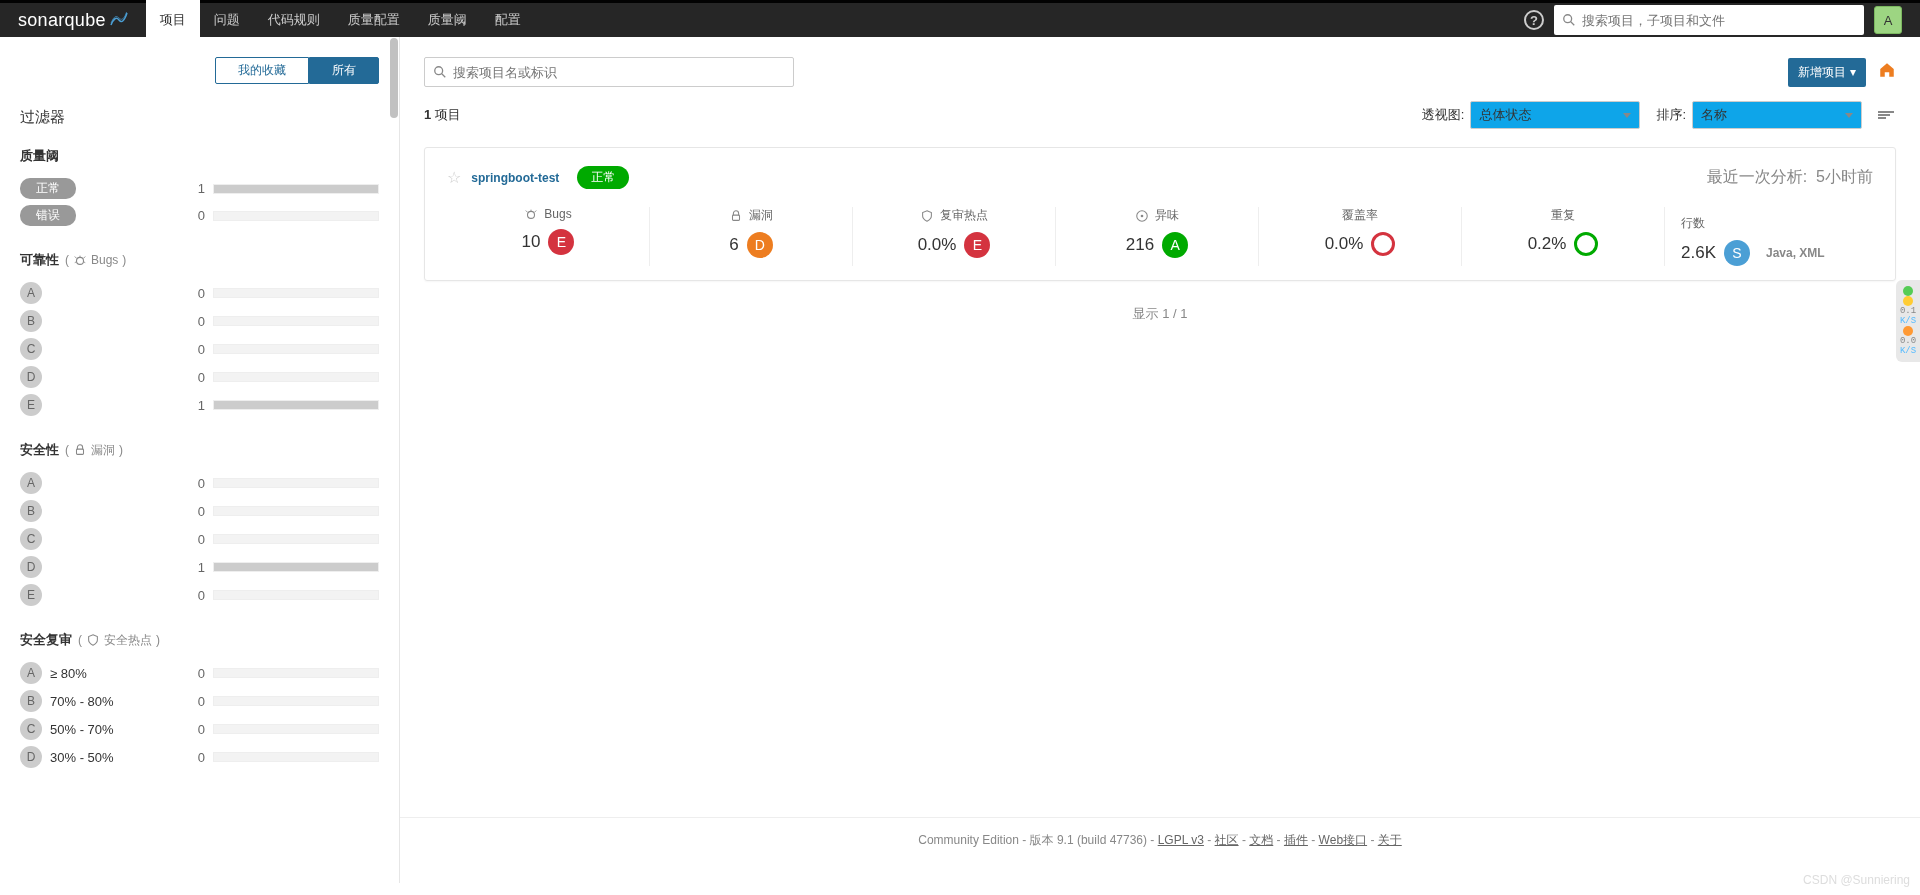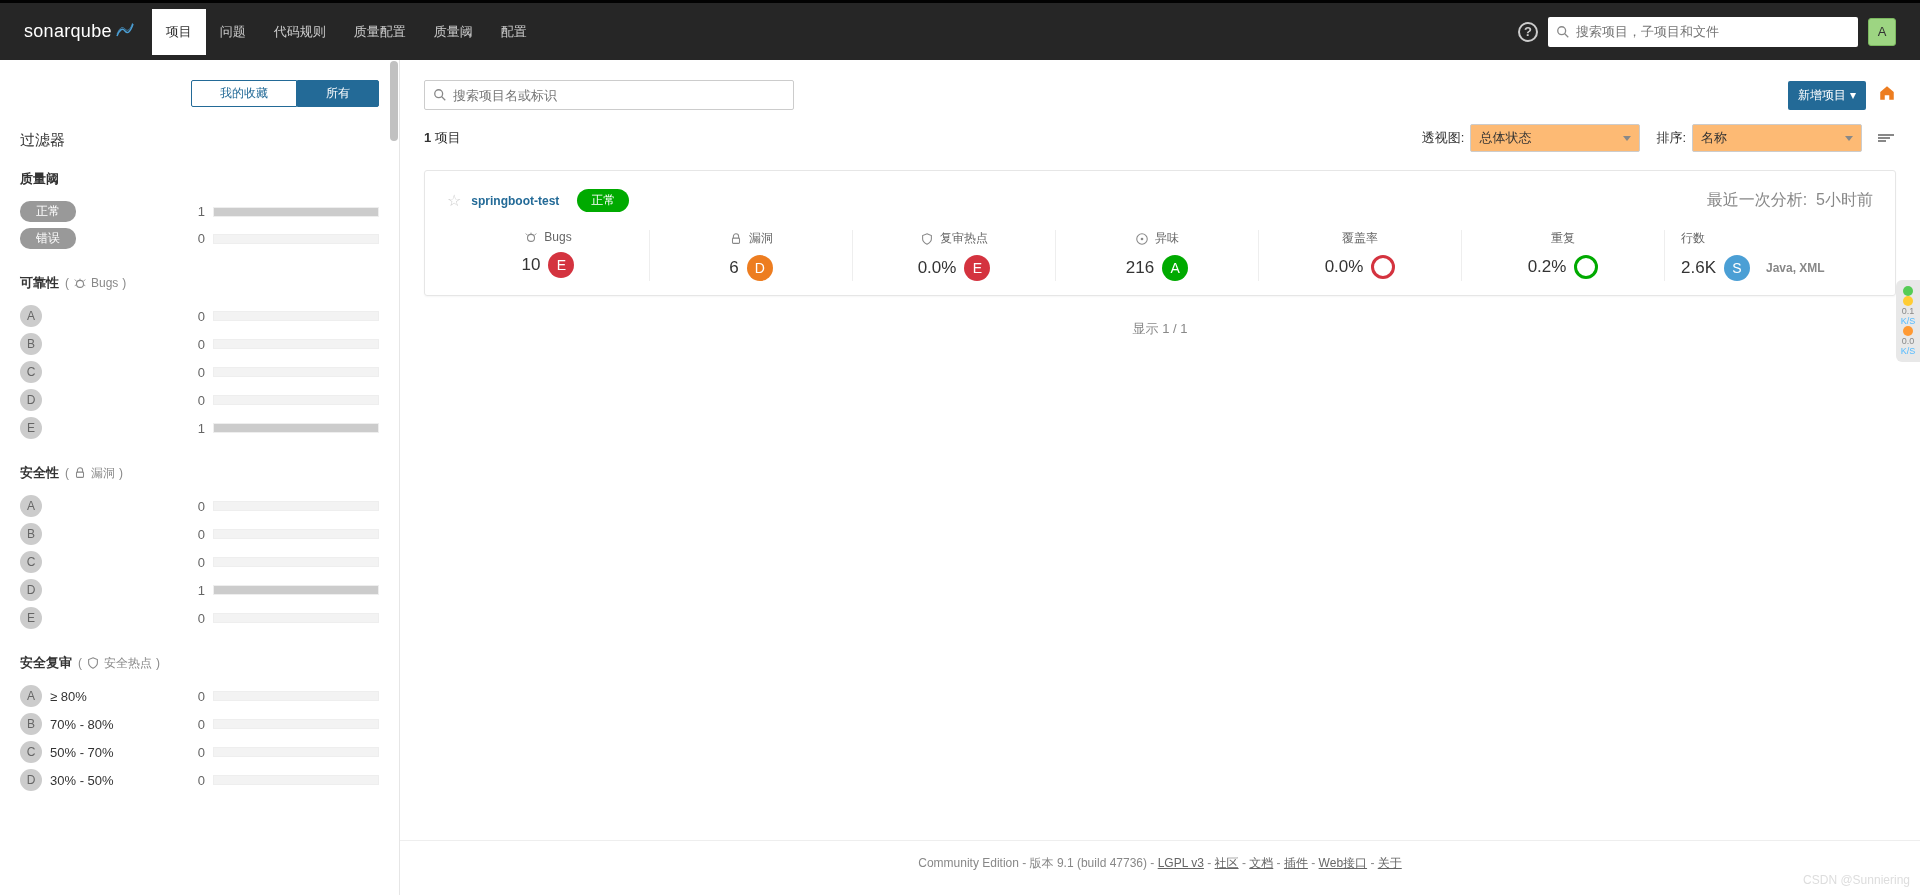--- a/index.html
+++ b/index.html
@@ -1,40 +1,40 @@
 <!DOCTYPE html>
 <html><head>
 <meta charset="utf-8">
 <style>
 * { margin: 0; padding: 0; box-sizing: border-box; }
 body { font-family: -apple-system, BlinkMacSystemFont, "Segoe UI", Helvetica, Arial, sans-serif; font-size: 13px; color: #333; background: #fff; }
 
 
 .topbar { background: #020202; height: 3px; }
-.navbar { background: #262626; height: 57px; display: flex; align-items: center; padding: 0 24px; }
+.navbar { background: #262626; height: 34px; display: flex; align-items: center; padding: 0 18px; }
 .logo { display: flex; align-items: baseline; color: #fff; font-size: 18px; font-weight: 300; margin-right: 18px; letter-spacing: 0.3px; }
 .logo-wave { width: 18px; height: 14px; margin-left: 4px; position: relative; }
 .logo-wave svg { fill: #4b9fd5; }
 .nav-items { display: flex; height: 46px; }
 .nav-item { color: #ccc; padding: 0 14px; display: flex; align-items: center; cursor: pointer; font-size: 13px; }
 .nav-item.active { background: #fff; color: #333; }
 .nav-right { margin-left: auto; display: flex; align-items: center; gap: 10px; }
 .help-icon { width: 20px; height: 20px; border: 2px solid #ccc; border-radius: 50%; color: #ccc; display: flex; align-items: center; justify-content: center; font-size: 13px; font-weight: bold; cursor: pointer; }
 .global-search { background: #fff; border-radius: 2px; height: 30px; width: 310px; display: flex; align-items: center; padding: 0 8px; }
 .global-search input { border: none; outline: none; flex: 1; font-size: 13px; padding-left: 6px; }
 .user-badge { background: #9dd582; color: #333; width: 28px; height: 28px; border-radius: 3px; display: flex; align-items: center; justify-content: center; font-weight: 500; cursor: pointer; border:1px solid #7bb85f;}
 
 
 .page { display: flex; min-height: calc(100vh - 49px); }
 .sidebar-wrap { width: 400px; position: relative; border-right: 1px solid #e6e6e6; padding: 20px 10px 20px 20px; }
 .scroll-track { position: absolute; right: 0; top: 0; width: 10px; height: 100%; }
 .scroll-thumb { width: 8px; height: 80px; background: #c1c1c1; border-radius: 4px; margin: 1px; }
 .sidebar { padding-right: 10px; }
 .fav-toggle { display: flex; justify-content: flex-end; margin-bottom: 24px; }
-.fav-btn { border: 1px solid #236a97; padding: 4px 28px; font-size: 12px; cursor: pointer; }
+.fav-btn { border: 1px solid #236a97; padding: 4px 22px; font-size: 12px; cursor: pointer; }
 .fav-btn.left { border-radius: 2px 0 0 2px; color: #236a97; background: #fff; }
 .fav-btn.right { border-radius: 0 2px 2px 0; background: #236a97; color: #fff; }
 .filters-title { font-size: 15px; font-weight: 400; margin-bottom: 20px; }
 .filter-section { margin-bottom: 22px; }
 .filter-heading { font-size: 13px; font-weight: 600; margin-bottom: 10px; display: flex; align-items: center; gap: 6px; }
 .filter-sub { color: #888; font-weight: 400; font-size: 12px; display: flex; align-items: center; gap: 4px; }
 .filter-row { display: flex; align-items: center; padding: 3px 0; cursor: pointer; }
 .filter-label { flex: 0 0 155px; display: flex; align-items: center; gap: 8px; font-size: 13px; color: #333; }
 .pill { background: #999; color: #fff; border-radius: 10px; padding: 2px 16px; font-size: 12px; }
 .rating-badge { width: 22px; height: 22px; border-radius: 50%; display: flex; align-items: center; justify-content: center; font-size: 12px; font-weight: 500; color: #fff; }
@@ -49,53 +49,53 @@
 .main-top { display: flex; align-items: center; gap: 12px; margin-bottom: 14px; }
 .proj-search { border: 1px solid #ccc; border-radius: 2px; width: 370px; height: 30px; display: flex; align-items: center; padding: 0 8px; }
 .proj-search input { border: none; outline: none; flex: 1; font-size: 13px; padding-left: 6px; }
 .btn-primary { background: #236a97; color: #fff; border: none; border-radius: 2px; padding: 6px 10px; font-size: 12px; cursor: pointer; display:flex; align-items:center; gap:4px;}
 .home-icon { color: #ed7d20; font-size: 18px; cursor: pointer; }
 .main-row2 { display: flex; align-items: center; margin-bottom: 18px; }
 .proj-count { font-size: 13px; }
 .proj-count b { font-weight: 700; }
 .spacer { flex: 1; }
 .ctrl-label { font-size: 13px; color: #333; margin-right: 6px; }
-.select { border: 1px solid #ccc; border-radius: 2px; height: 28px; min-width: 170px; padding: 0 16px 0 8px; font-size: 13px; background: #fdba74; position: relative; display:flex; align-items:center; cursor:pointer; margin-right:16px;}
+.select { border: 1px solid #ccc; border-radius: 2px; height: 28px; min-width: 170px; padding: 0 16px 0 8px; font-size: 13px; background: #0ea5e9; position: relative; display:flex; align-items:center; cursor:pointer; margin-right:16px;}
 .select::after { content: ""; position: absolute; right: 8px; top: 11px; border-left: 4px solid transparent; border-right: 4px solid transparent; border-top: 5px solid #888; }
 .sort-icon { width:18px; height:18px; cursor:pointer; display:flex; flex-direction:column; justify-content:center; gap:1px;}
 .sort-icon span { height:2px; background:#888;} .sort-icon span:nth-child(1){width:16px} .sort-icon span:nth-child(2){width:12px} .sort-icon span:nth-child(3){width:8px}
 
 
 .card { border: 1px solid #e6e6e6; border-radius: 3px; padding: 18px 22px 14px; box-shadow: 0 1px 2px rgba(0,0,0,0.04); }
 .card-head { display: flex; align-items: center; margin-bottom: 18px; }
 .star { color: #ccc; font-size: 16px; margin-right: 10px; cursor: pointer; }
 .proj-name { color: #236a97; font-weight: 600; font-size: 12px; cursor: pointer; }
 .status-pill { background: #00aa00; color: #fff; border-radius: 12px; padding: 3px 14px; font-size: 12px; margin-left: 18px; }
 .last-analysis { margin-left: auto; color: #888; font-size: 16px; }
 .metrics { display: flex; }
 .metric { flex: 1; border-right: 1px solid #eee; padding: 0 10px; text-align: center; }
 .metric:last-child { border-right: none; text-align: left; padding-left: 16px;}
 .metric-label { color: #666; font-size: 12px; display: flex; align-items: center; justify-content: center; gap: 6px; margin-bottom: 8px; }
-.metric:last-child .metric-label { justify-content: flex-start; }
+.metric:last-child .metric-label { justify-content: flex-start; margin-top: 8px; }
 .metric-value { display: flex; align-items: center; justify-content: center; gap: 8px; font-size: 17px; color: #333; }
 .metric:last-child .metric-value { justify-content: flex-start; }
 .metric-value .rating-badge { width: 26px; height: 26px; font-size: 14px; }
 .ring { width: 24px; height: 24px; border-radius: 50%; border: 3px solid; }
 .ring.red { border-color: #d4333f; }
 .ring.green { border-color: #00aa00; }
 .langs { font-size: 12px; color: #888; margin-left:8px;font-weight:bold;}
 .showing { text-align: center; color: #888; margin-top: 24px; font-size: 13px; }
 
 
 .footer { text-align: center; color: #888; font-size: 12px; padding: 14px 0; border-top: 1px solid #eee; margin-top:auto; margin-left:-24px; margin-right:-24px;}
 .footer a { color: #666; text-decoration: underline; cursor: pointer; }
 .watermark { position: fixed; right: 10px; bottom: 8px; color: #ddd; font-size: 12px; }
 
 
-.side-widget { position: fixed; right: 0; top: 280px; width: 24px; background: #e8e8e8; border-radius: 6px 0 0 6px; padding: 6px 2px; display:flex; flex-direction:column; align-items:center; gap:0; font-size:9px; color:#888;}
+.side-widget { position: fixed; right: 0; top: 280px; width: 24px; background: #e8e8e8; border-radius: 6px 0 0 6px; padding: 6px 2px; display:flex; flex-direction:column; align-items:center; gap:0; font-size:9px; color:#888;font-family:Liberation Mono, monospace;}
 .dot { width:10px; height:10px; border-radius:50%; }
 .dot.g{background:#5c5;} .dot.y{background:#fc3;} .dot.o{background:#f93;}
 
 .icon-sm { width: 14px; height: 14px; fill: currentColor; color:#888; }
 .search-svg { width:14px; height:14px; fill:#888; }
 </style>
 </head>
 <body>
 
 <div class="topbar"></div>

